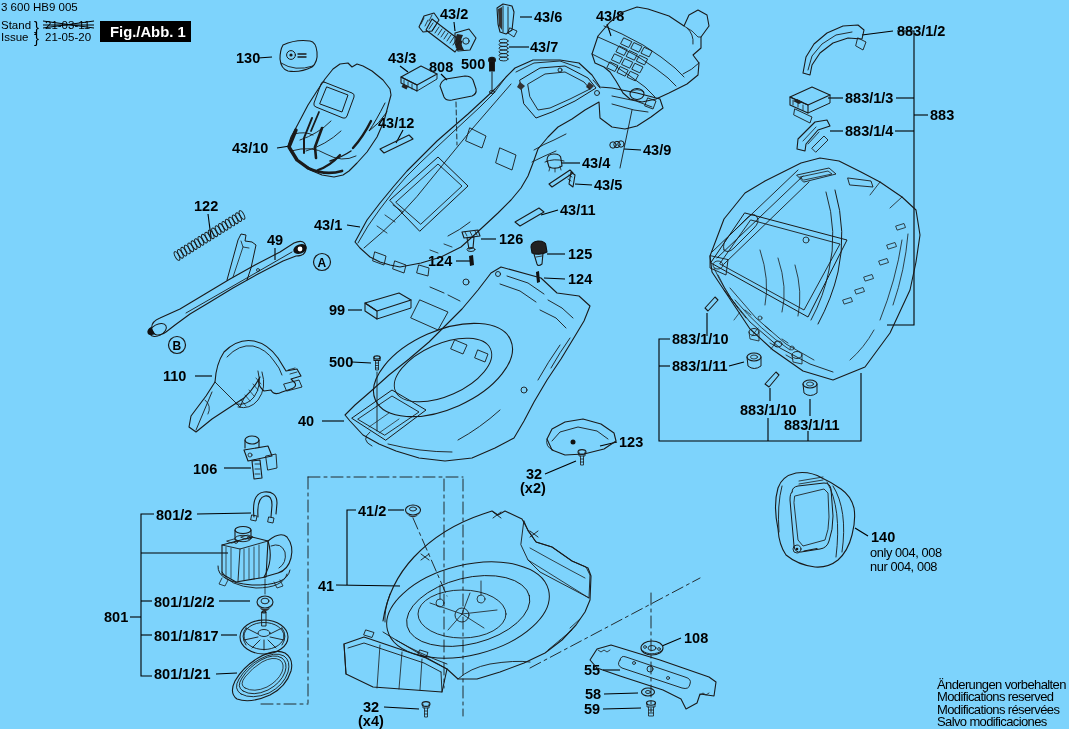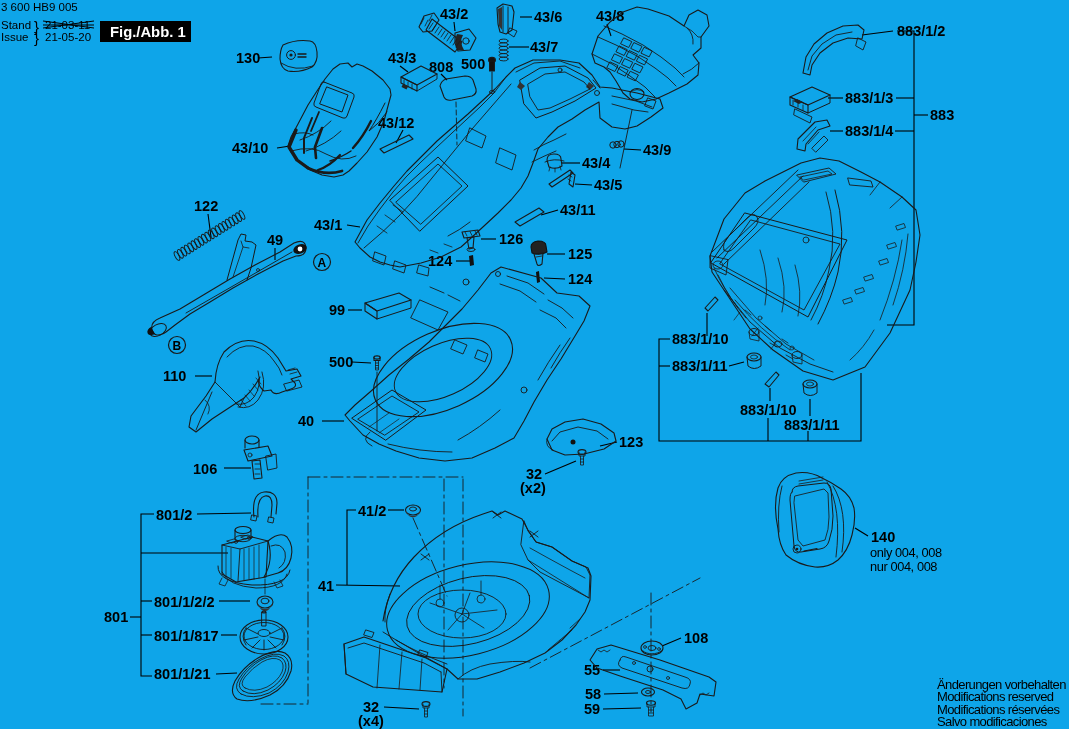--- a/index.html
+++ b/index.html
@@ -1,16 +1,16 @@
 <!DOCTYPE html>
 <html><head>
 <meta charset="utf-8">
 <style>
   html,body{margin:0;padding:0;background:#fff;}
-  #page{position:relative;width:1069px;height:729px;background:#0ea5e9;overflow:hidden;}
+  #page{position:relative;width:1069px;height:729px;background:#7dd3fc;overflow:hidden;}
   svg{position:absolute;top:0;left:0;}
   text{font-family:"Liberation Sans",sans-serif;fill:#000;}
   text.wh{fill:#fff;}
   .lb{font-weight:bold;font-size:14.5px;}
   .sm{font-size:11.5px;}
   .ft{font-size:13px;letter-spacing:-0.62px;}
   .ft2{font-size:12.8px;letter-spacing:-0.4px;}
 </style>
 </head>
 <body>

